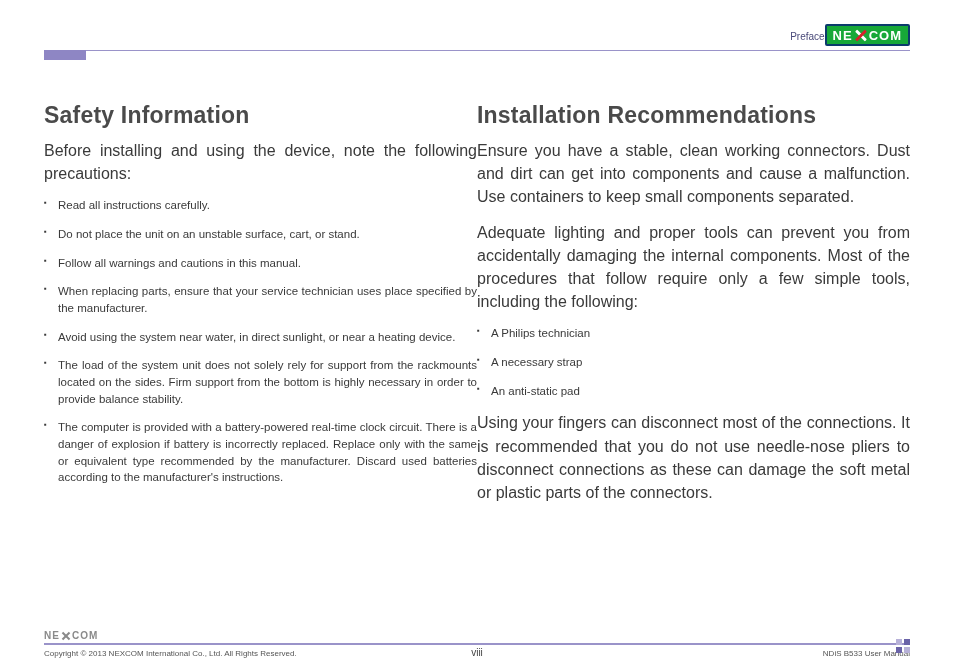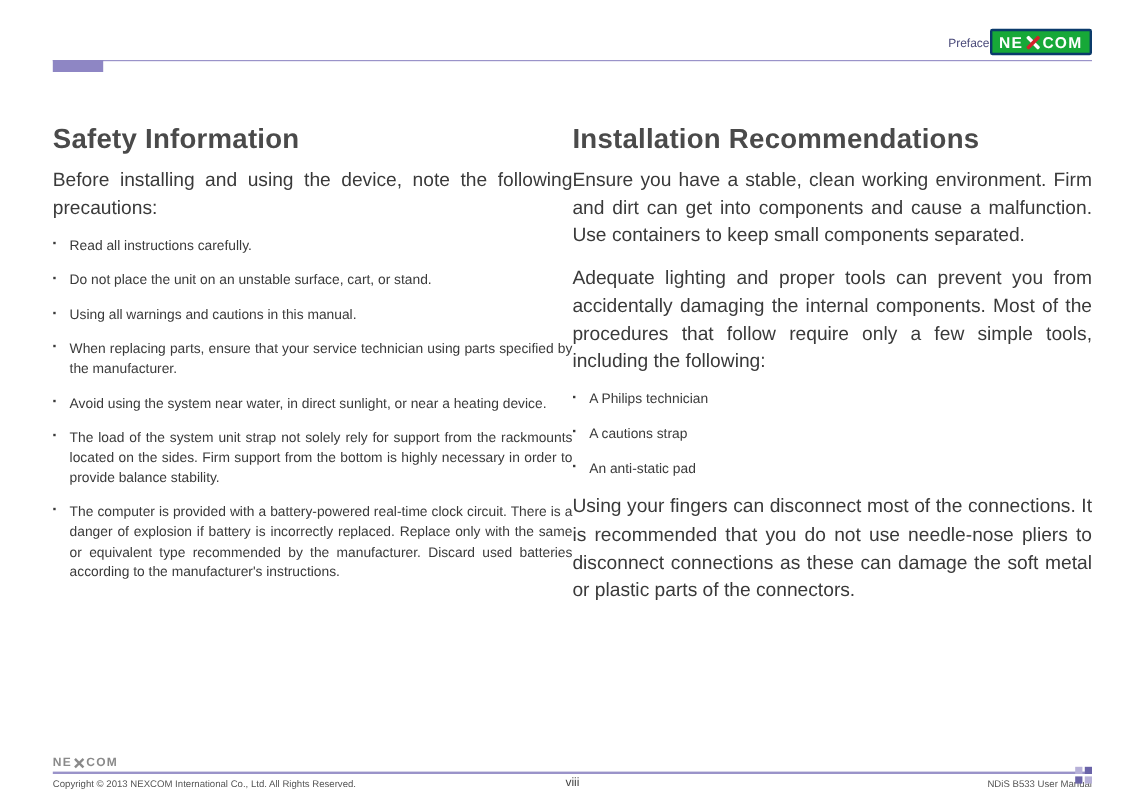--- a/index.html
+++ b/index.html
@@ -203,35 +203,35 @@
     <div class="tab"></div>
   </div>
 
   <div class="content">
     <div class="col">
       <h1>Safety Information</h1>
       <p>Before installing and using the device, note the following precautions:</p>
       <ul>
         <li>Read all instructions carefully.</li>
         <li>Do not place the unit on an unstable surface, cart, or stand.</li>
-        <li>Using all warnings and cautions in this manual.</li>
-        <li>When replacing parts, ensure that your service technician using parts specified by the manufacturer.</li>
+        <li>Follow all warnings and cautions in this manual.</li>
+        <li>When replacing parts, ensure that your service technician uses place specified by the manufacturer.</li>
         <li>Avoid using the system near water, in direct sunlight, or near a heating device.</li>
-        <li>The load of the system unit strap not solely rely for support from the rackmounts located on the sides. Firm support from the bottom is highly necessary in order to provide balance stability.</li>
+        <li>The load of the system unit does not solely rely for support from the rackmounts located on the sides. Firm support from the bottom is highly necessary in order to provide balance stability.</li>
         <li>The computer is provided with a battery-powered real-time clock circuit. There is a danger of explosion if battery is incorrectly replaced. Replace only with the same or equivalent type recommended by the manufacturer. Discard used batteries according to the manufacturer's instructions.</li>
       </ul>
     </div>
 
     <div class="col">
       <h1>Installation Recommendations</h1>
-      <p>Ensure you have a stable, clean working environment. Firm and dirt can get into components and cause a malfunction. Use containers to keep small components separated.</p>
+      <p>Ensure you have a stable, clean working connectors. Dust and dirt can get into components and cause a malfunction. Use containers to keep small components separated.</p>
       <p>Adequate lighting and proper tools can prevent you from accidentally damaging the internal components. Most of the procedures that follow require only a few simple tools, including the following:</p>
       <ul>
         <li>A Philips technician</li>
-        <li>A cautions strap</li>
+        <li>A necessary strap</li>
         <li>An anti-static pad</li>
       </ul>
       <p>Using your fingers can disconnect most of the connections. It is recommended that you do not use needle-nose pliers to disconnect connections as these can damage the soft metal or plastic parts of the connectors.</p>
     </div>
   </div>
 
   <div class="footer">
     <div class="footer-logo">
       <span class="mini">
         <span>NE</span>

